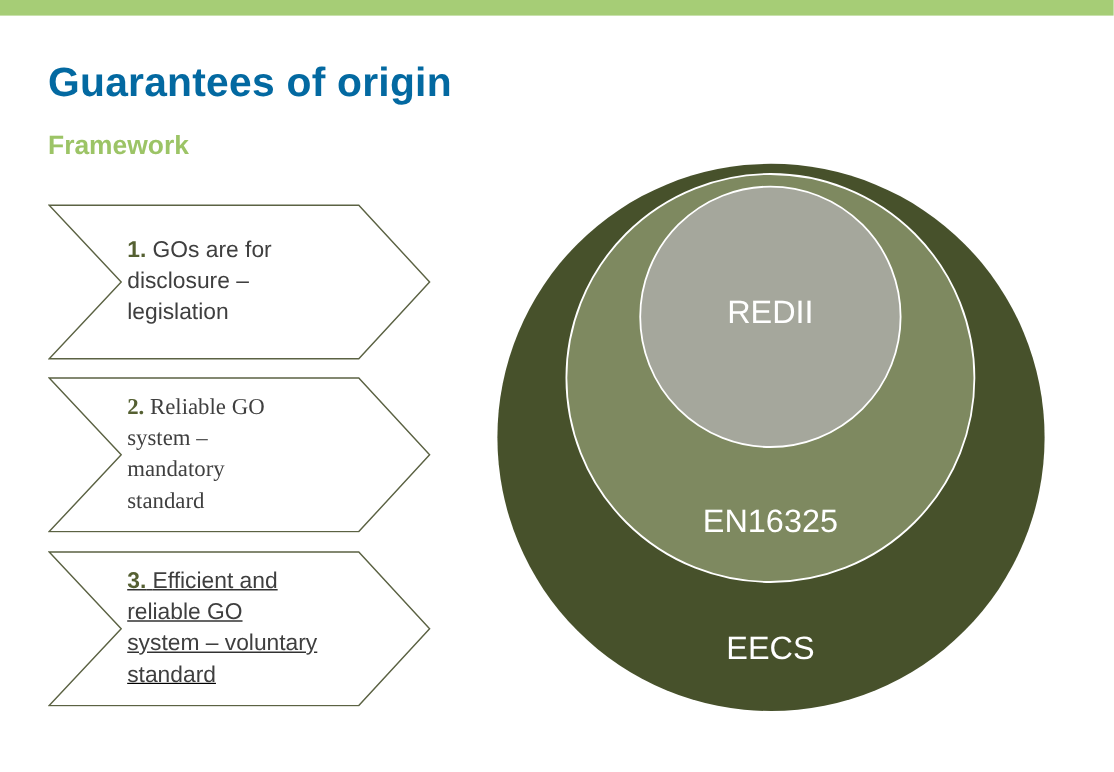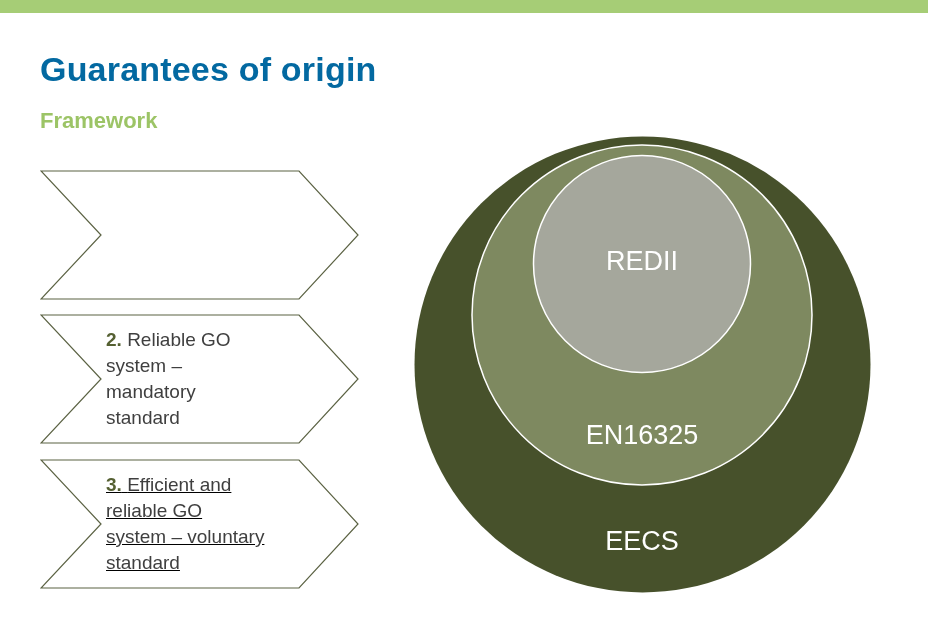--- a/index.html
+++ b/index.html
@@ -29,21 +29,21 @@
   }
   .chevron .step-text{
     position:relative;margin-left:66px;width:196px;
     font-size:19px;line-height:26px;color:#3f3f3f;
     white-space:pre-line;
   }
   .step-num{
     font-weight:700;color:#556032;
   }
   .chev-1{top:170px;}
-  .chev-2{top:314px;}
+  .chev-2{top:314px;font-family:Liberation Serif, serif;}
   .chev-3{top:459px;text-decoration:underline;}
   .circles{
     position:absolute;left:410px;top:133px;width:466px;height:466px;
   }
   .ring-label{
     font-family:"Liberation Sans", sans-serif;
     font-size:27px;fill:#ffffff;
   }
 </style>
 </head>
@@ -51,20 +51,23 @@
 
 <div class="topbar"></div>
 
 <h1 class="title">Guarantees of origin</h1>
 <div class="subtitle">Framework</div>
 
 <div class="chevron chev-1">
   <svg class="shape" viewBox="0 0 320 130">
     <polygon points="1,1 259,1 318,65 259,129 1,129 61,65" fill="#ffffff" stroke-width="1.2" stroke="#5b6243"></polygon>
   </svg>
+  <div class="step-text"><span class="step-num">1.</span> <span>GOs are for
+disclosure –
+legislation</span></div>
 </div>
 
 <div class="chevron chev-2">
   <svg class="shape" viewBox="0 0 320 130">
     <polygon points="1,1 259,1 318,65 259,129 1,129 61,65" fill="#ffffff" stroke-width="1.2" stroke="#5b6243"></polygon>
   </svg>
   <div class="step-text"><span class="step-num">2.</span> <span>Reliable GO
 system –
 mandatory
 standard</span></div>

